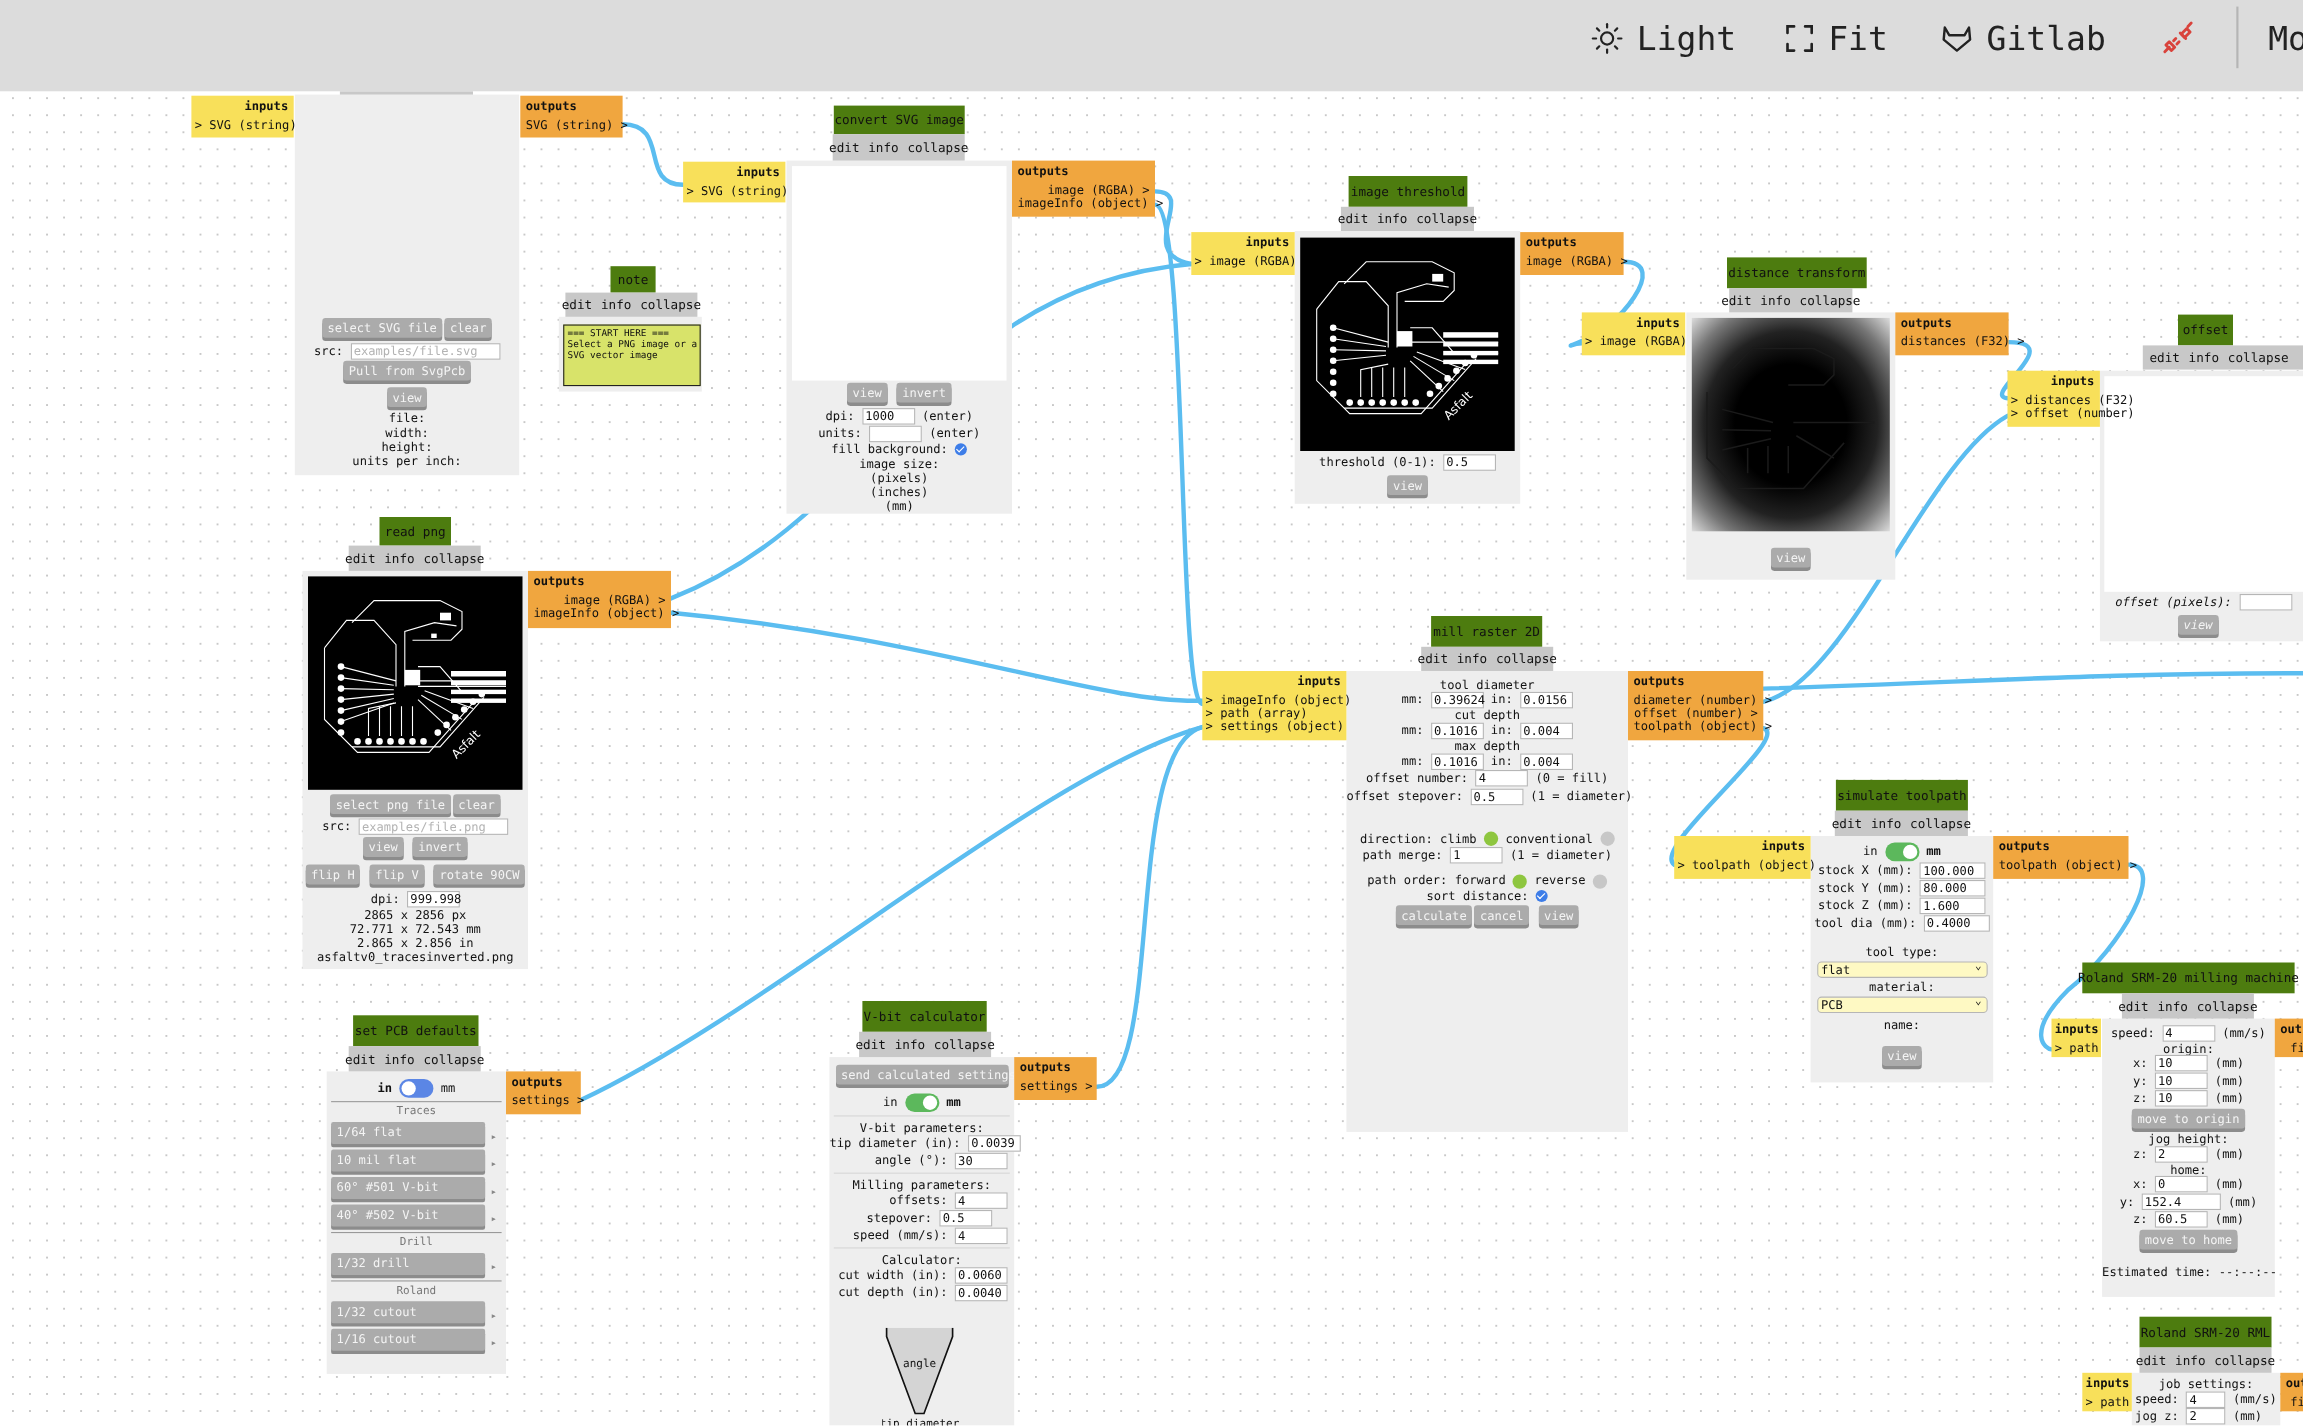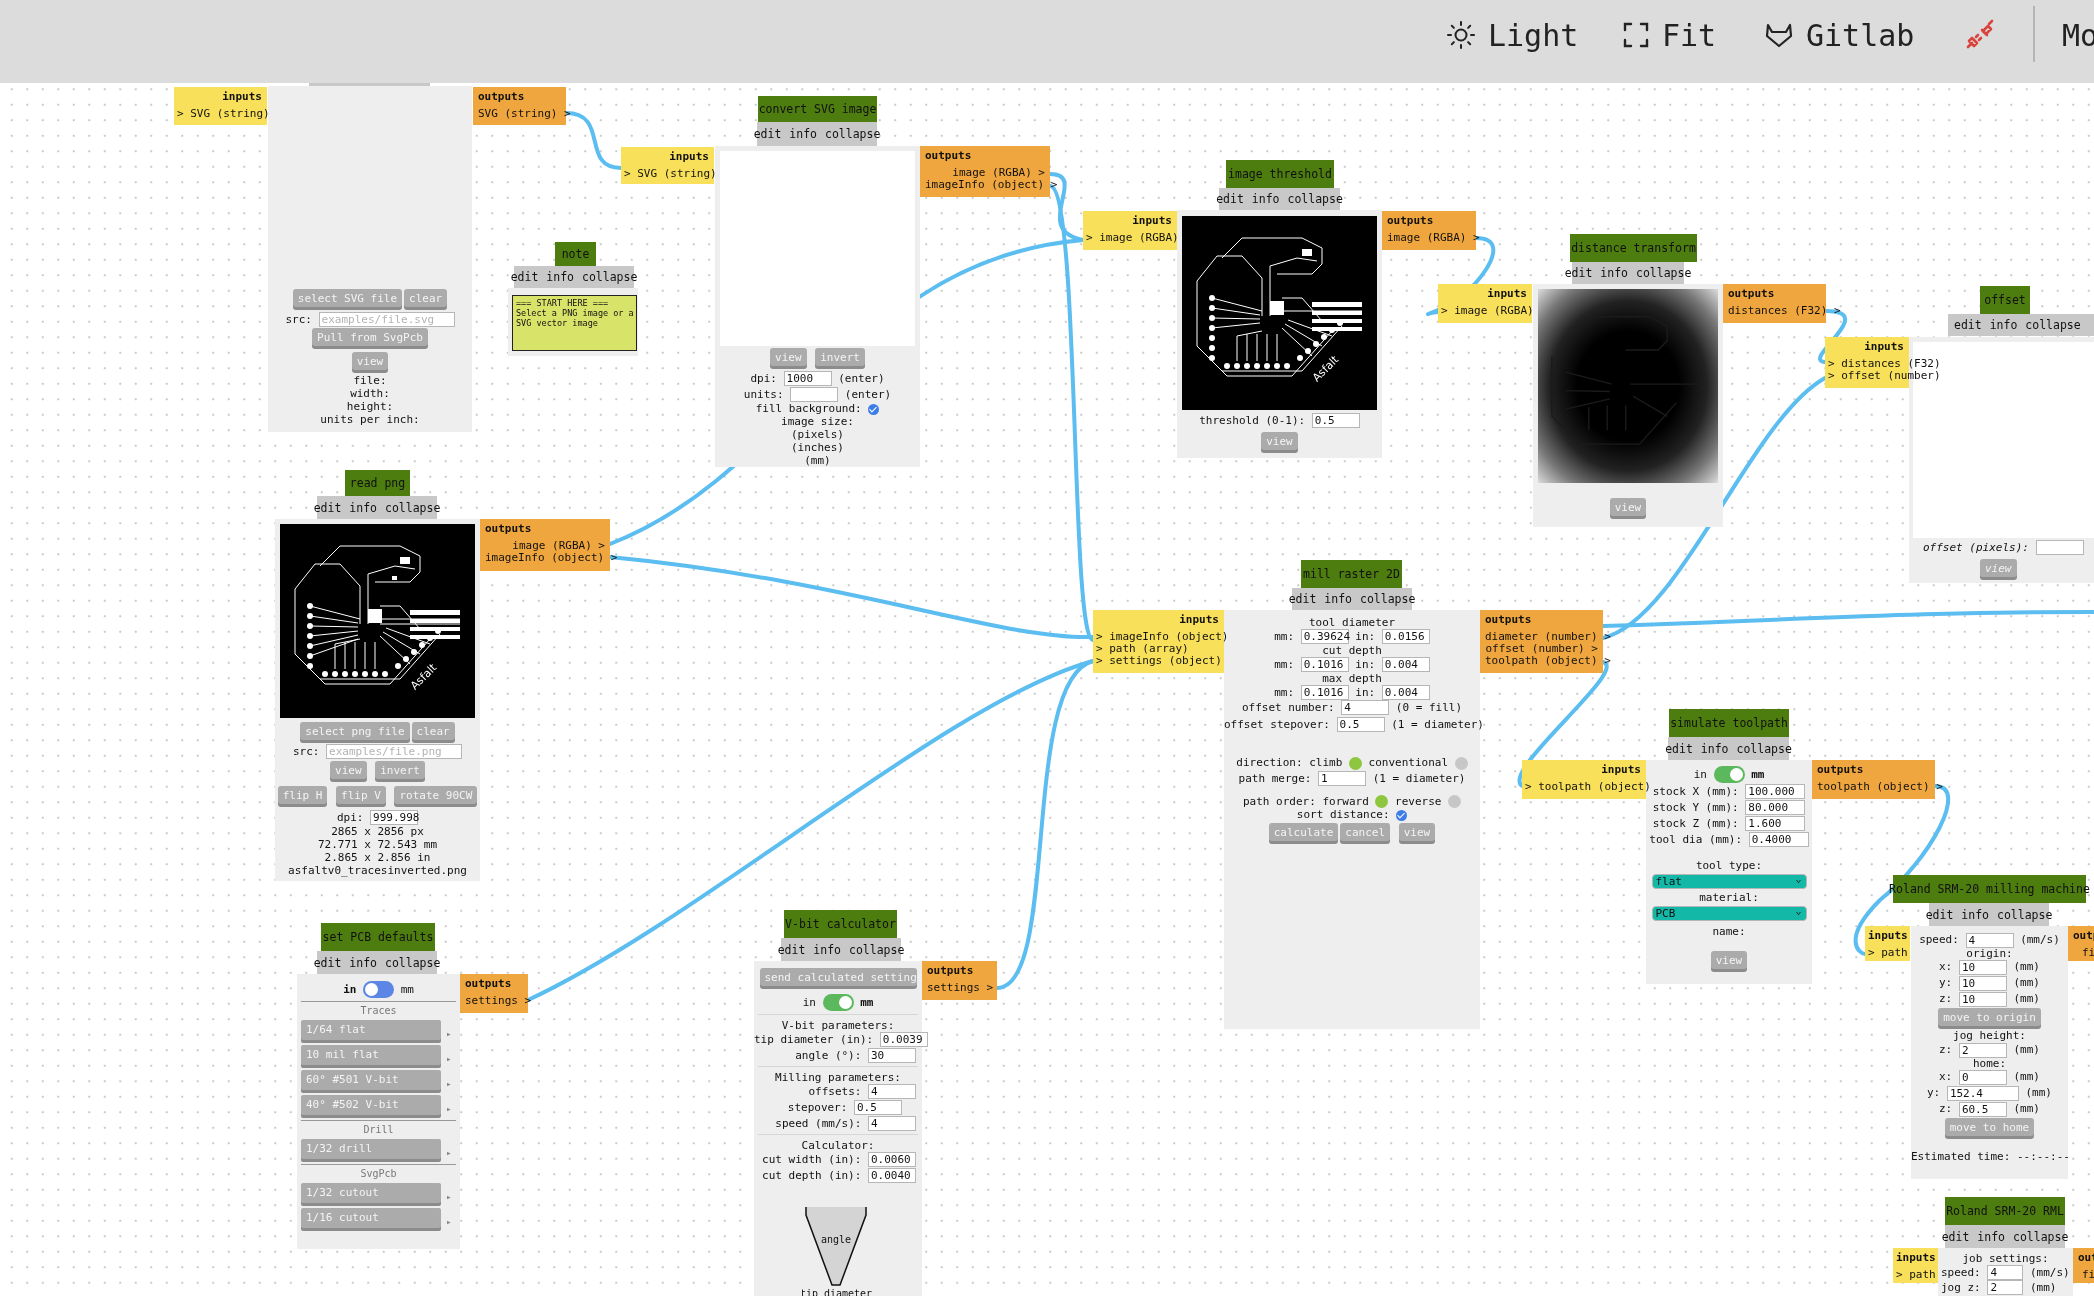--- a/index.html
+++ b/index.html
@@ -87,21 +87,21 @@
   .sect { color: #777; font-size: 10px; }
   .preset {
     display: flex; align-items: center; margin: 3px 4px 5px;
   }
   .preset .pbtn {
     flex: 0 0 140px; height: 20px; background: #ababab; color: #f4f4f4; box-shadow: 0 3px 0 #8c8c8c;
     border-radius: 2px; text-align: left; padding: 3px 5px; font-size: 11px; cursor: pointer;
   }
   .preset .arrow { font-size: 6px; color: #888; margin-left: 6px; margin-top: 6px; }
   .select {
-    display: block; margin: 2px auto; width: 155px; height: 15px; background: #14b8a6; border: 1px solid #b6b6b6; border-radius: 4px;
+    display: block; margin: 2px auto; width: 155px; height: 15px; background: #fef9c3; border: 1px solid #b6b6b6; border-radius: 4px;
     text-align: left; padding: 0 3px; font-size: 11px; line-height: 13px; position: relative; cursor: pointer;
   }
   .select::after { content: "\2304"; position: absolute; right: 4px; top: -3px; font-size: 10px; }
   .row { display: block; white-space: nowrap; }
   .note-text {
     position: absolute; background: #d8e36a; border: 1.5px solid #222; font-size: 8.5px; line-height: 10px;
     text-align: left; padding: 2px 3px; font-family: "DejaVu Sans Mono", monospace; color: #111; z-index: 3; white-space: pre;
   }
 </style>
 </head>
@@ -579,21 +579,21 @@
         <span class="pbtn">40° #502 V-bit</span>
         <span class="arrow">▶</span>
       </div>
     <div class="hr"></div>
     <div class="row sect">Drill</div>
     <div class="preset">
         <span class="pbtn">1/32 drill</span>
         <span class="arrow">▶</span>
       </div>
     <div class="hr"></div>
-    <div class="row sect">SvgPcb</div>
+    <div class="row sect">Roland</div>
     <div class="preset">
         <span class="pbtn">1/32 cutout</span>
         <span class="arrow">▶</span>
       </div>
     <div class="preset">
         <span class="pbtn">1/16 cutout</span>
         <span class="arrow">▶</span>
       </div>
   </div>
 </div>

